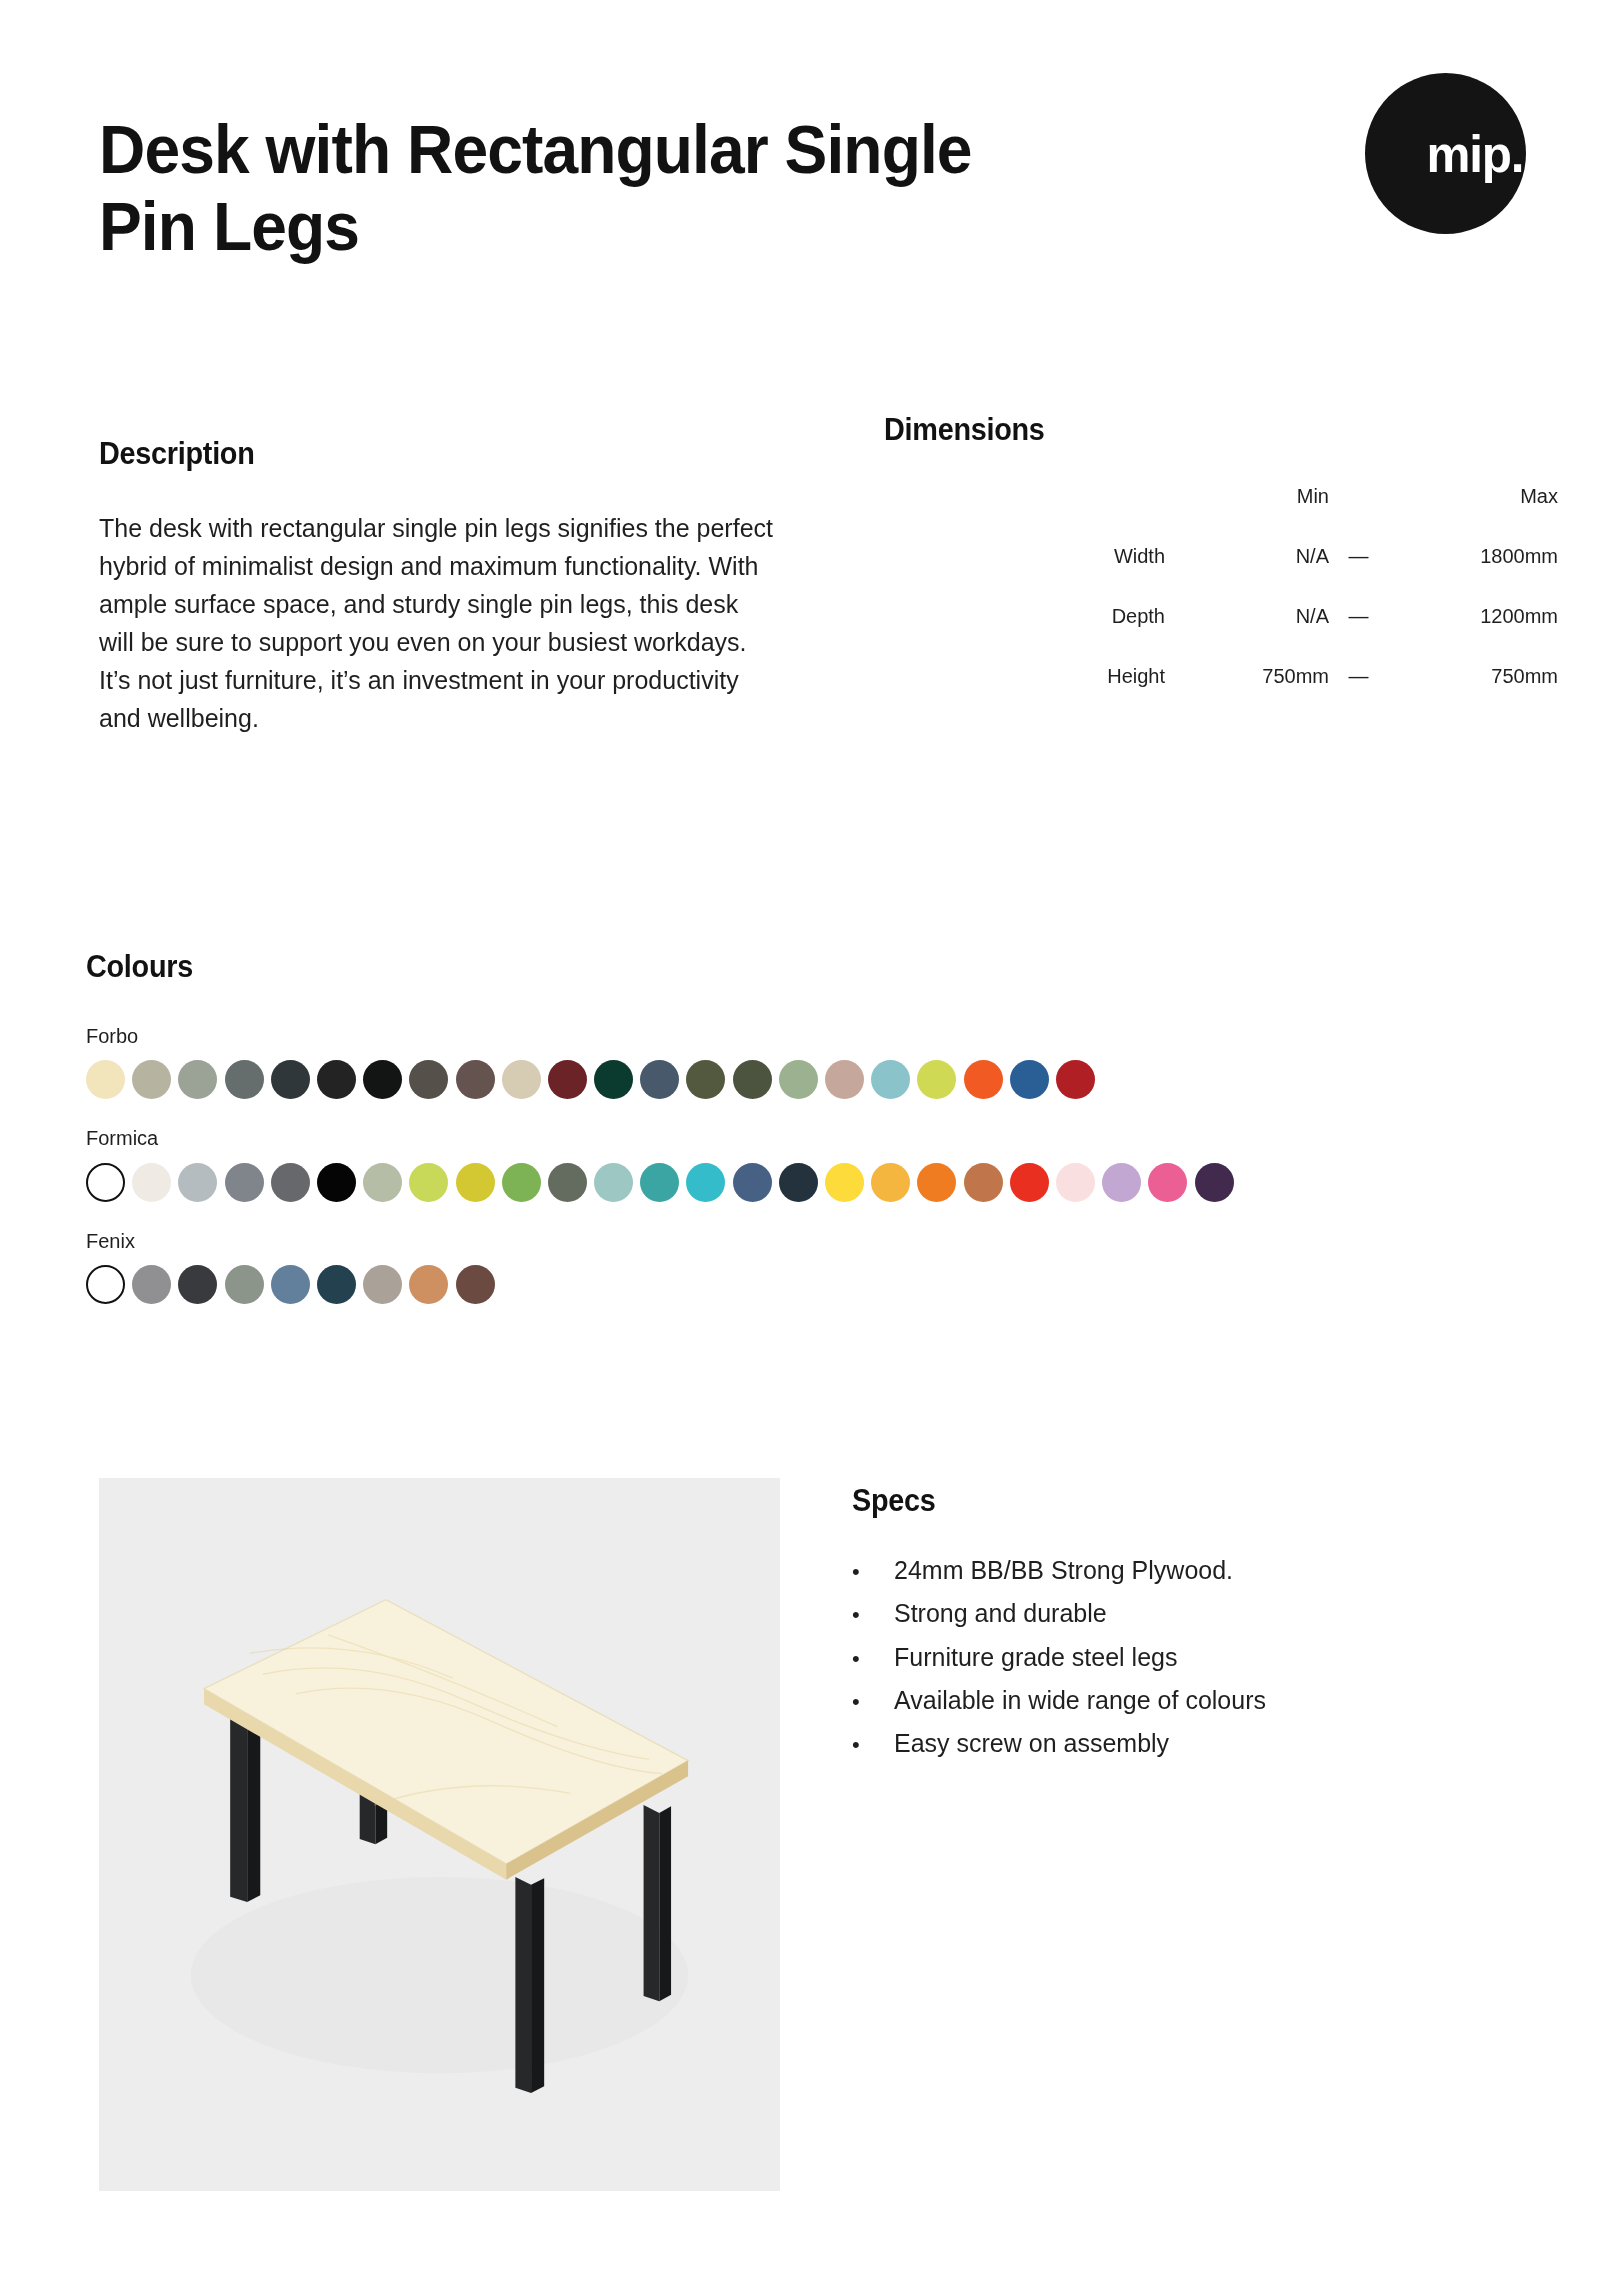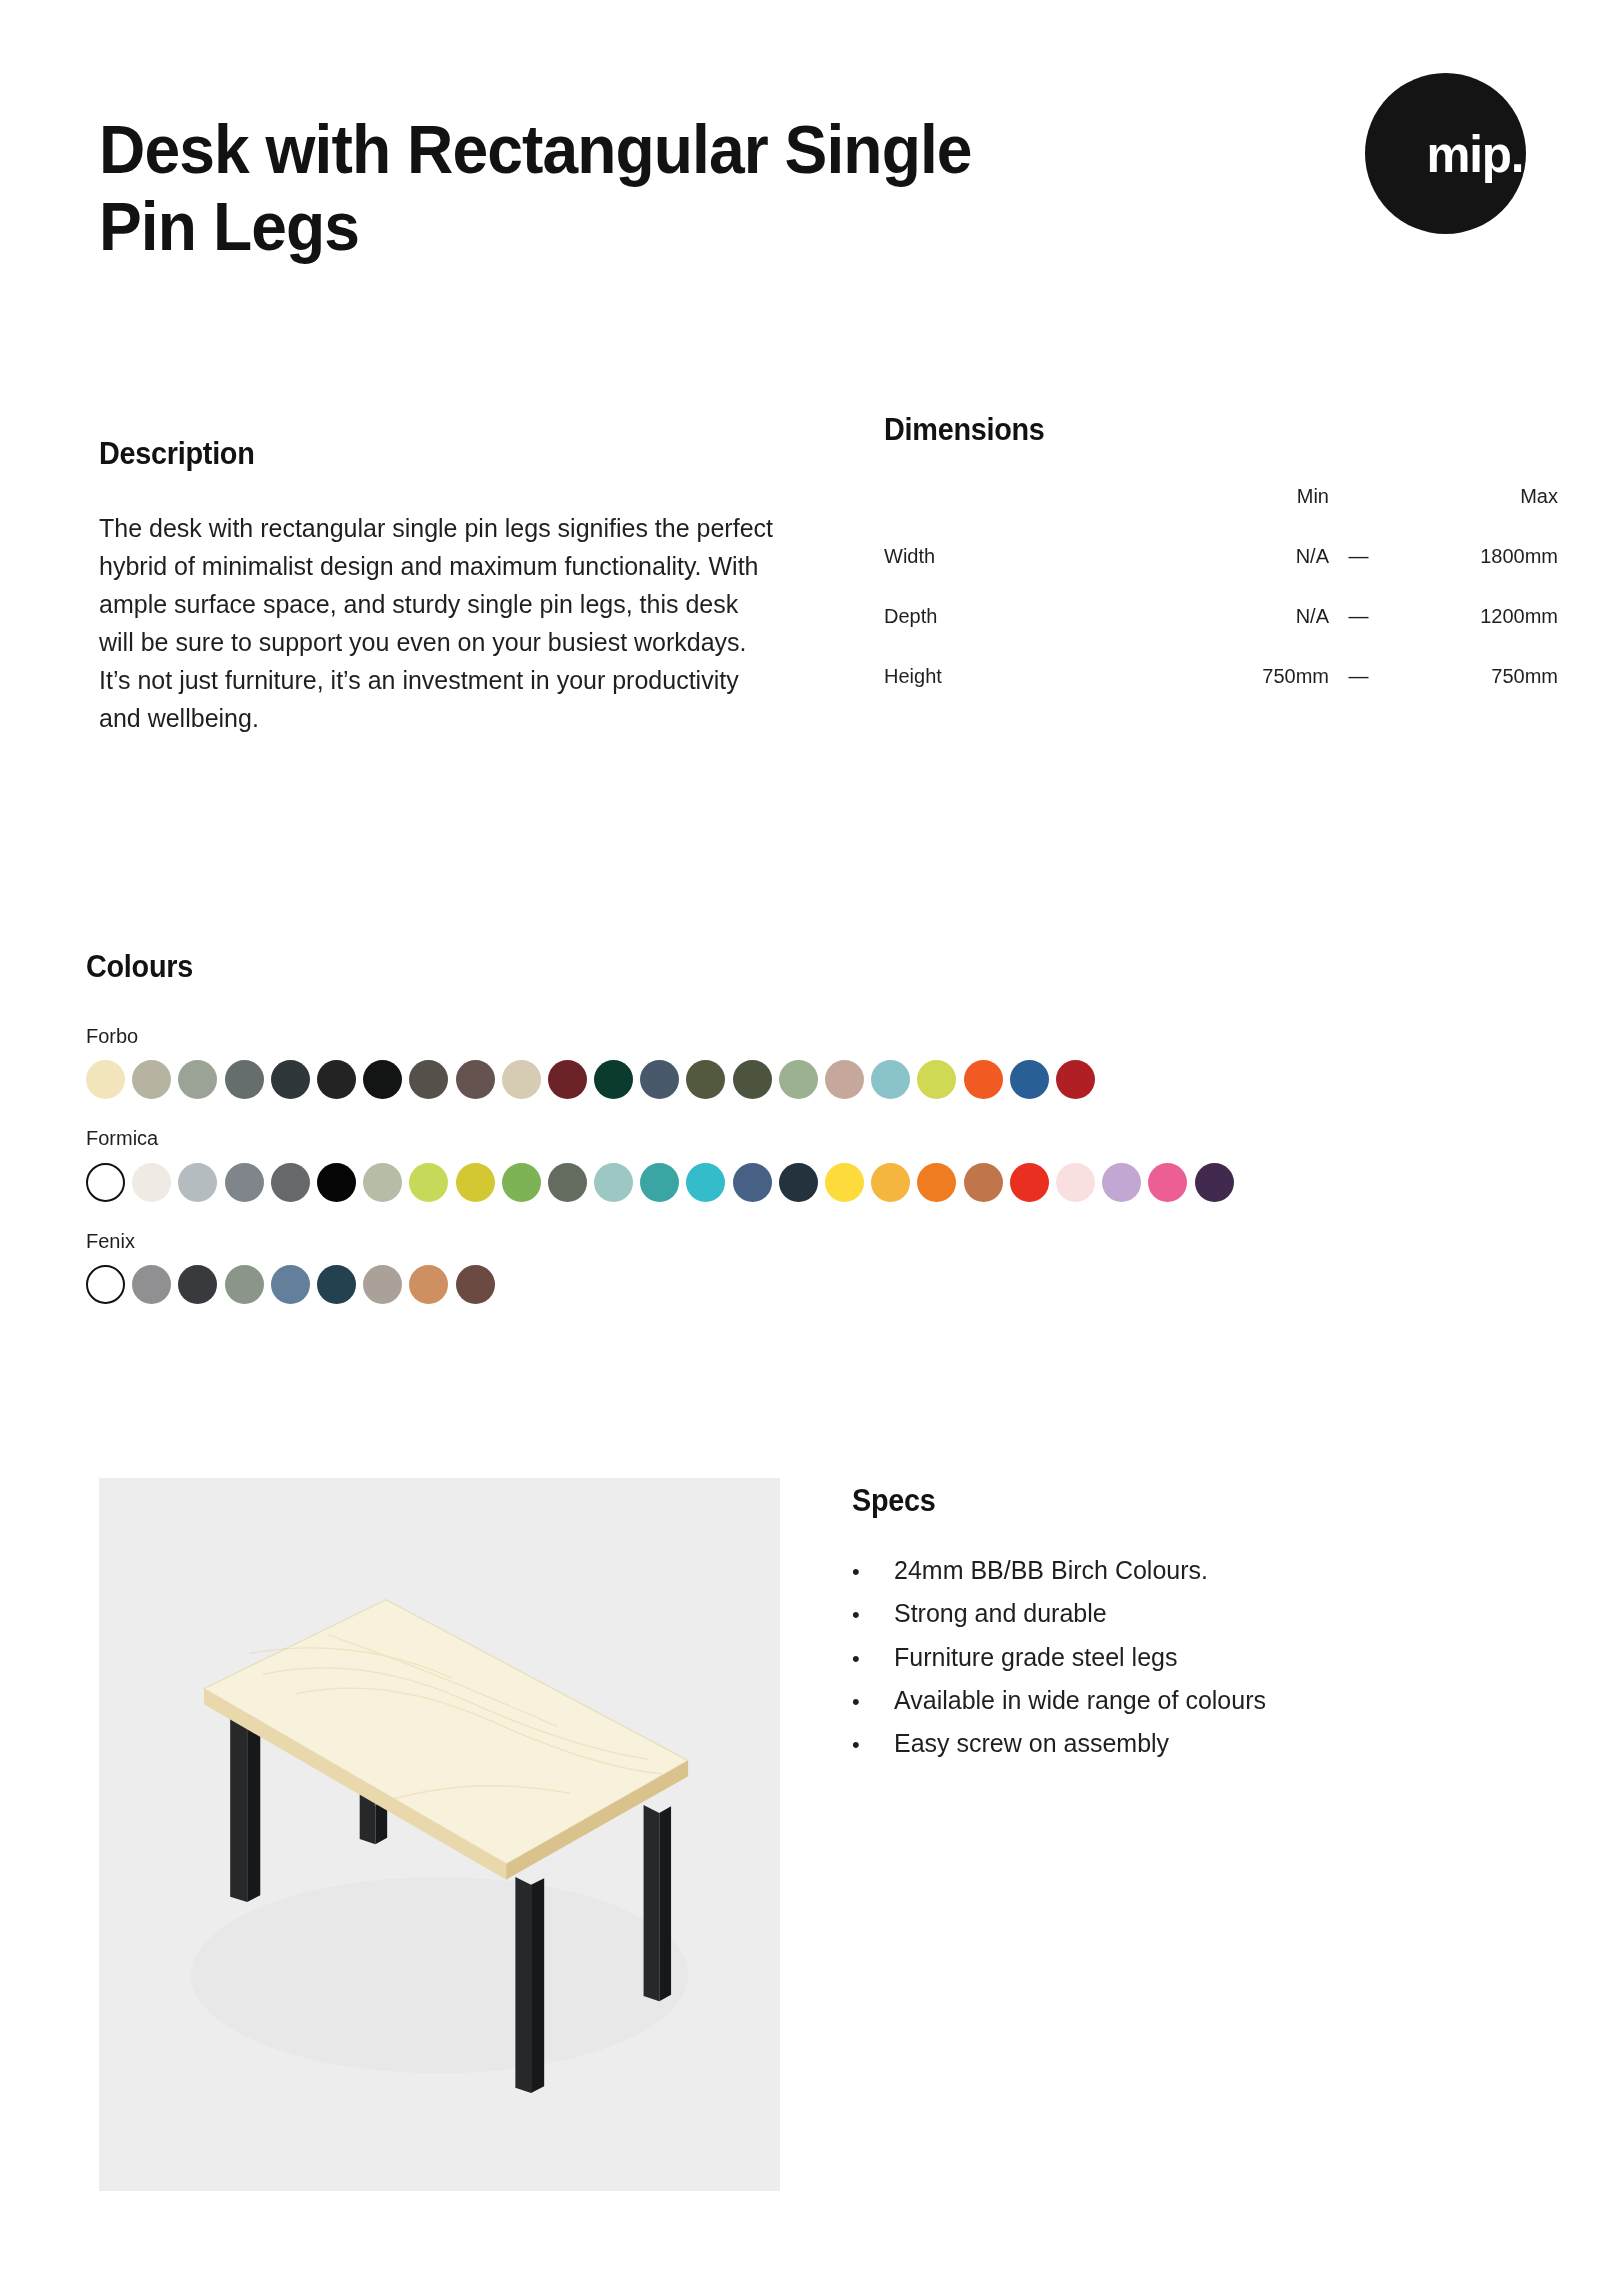--- a/index.html
+++ b/index.html
@@ -101,21 +101,21 @@
     font-weight: 400;
     padding: 0;
     color: #1f1f1f;
   }
   table.dims thead th {
     padding-bottom: 37px;
   }
   table.dims tbody td {
     padding-bottom: 37px;
   }
-  .c-label { text-align: left; width: 281px; }
+  .c-label { text-align: right; width: 281px; }
   .c-min   { text-align: right; width: 164px; }
   .c-dash  { text-align: center; width: 59px; }
   .c-max   { text-align: right; width: 170px; }
 
   
   .colours {
     position: absolute;
     left: 86px;
     top: 949px;
     width: 1440px;
@@ -364,21 +364,21 @@
           <polygon points="660,622 680,612 680,930 660,940" fill="#17181a"></polygon>
         </g>
       </svg>
     </div>
 
     <div class="specs">
       <h2 class="section">Specs</h2>
       <ul class="spec-list" id="spec-list">
           <li>
             <span class="bullet">•</span>
-            <span>24mm BB/BB Birch Colours.</span>
+            <span>24mm BB/BB Strong Plywood.</span>
           </li>
           <li>
             <span class="bullet">•</span>
             <span>Strong and durable</span>
           </li>
           <li>
             <span class="bullet">•</span>
             <span>Furniture grade steel legs</span>
           </li>
           <li>

